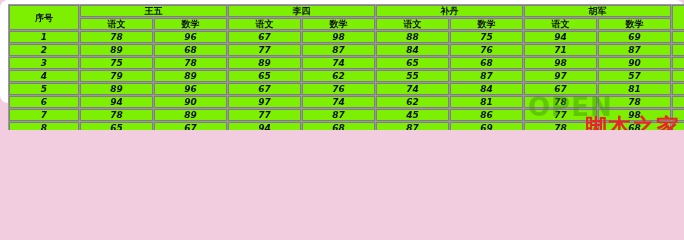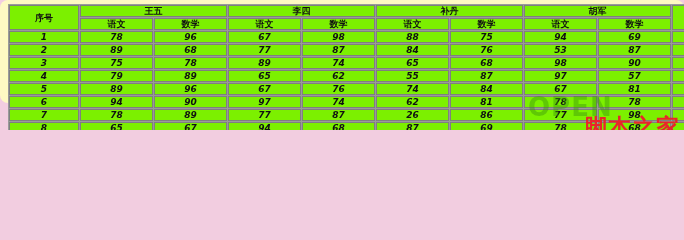--- a/index.html
+++ b/index.html
@@ -11,21 +11,21 @@
     height: 130px;
     overflow: hidden;
     background: #f2cde0;
     font-family: "DejaVu Sans", "Liberation Sans", sans-serif;
   }
 
   #page-root {
     position: relative;
     width: 684px;
     height: 103px;
-    background: #fef9c3;
+    background: #ffffff;
     box-sizing: border-box;
     border-radius: 8px;
   }
 
   .table-wrap {
     position: absolute;
     left: 8px;
     top: 4px;
     width: 668px;
     height: 118px;
@@ -178,21 +178,21 @@
             <td class="row-cell empty-cell"></td>
           </tr>
           <tr>
             <td class="row-cell">2</td>
             <td class="row-cell">89</td>
             <td class="row-cell">68</td>
             <td class="row-cell">77</td>
             <td class="row-cell">87</td>
             <td class="row-cell">84</td>
             <td class="row-cell">76</td>
-            <td class="row-cell">53</td>
+            <td class="row-cell">71</td>
             <td class="row-cell">87</td>
             <td class="row-cell empty-cell"></td>
           </tr>
           <tr>
             <td class="row-cell">3</td>
             <td class="row-cell">75</td>
             <td class="row-cell">78</td>
             <td class="row-cell">89</td>
             <td class="row-cell">74</td>
             <td class="row-cell">65</td>
@@ -236,21 +236,21 @@
             <td class="row-cell">78</td>
             <td class="row-cell">78</td>
             <td class="row-cell empty-cell"></td>
           </tr>
           <tr>
             <td class="row-cell">7</td>
             <td class="row-cell">78</td>
             <td class="row-cell">89</td>
             <td class="row-cell">77</td>
             <td class="row-cell">87</td>
-            <td class="row-cell">26</td>
+            <td class="row-cell">45</td>
             <td class="row-cell">86</td>
             <td class="row-cell">77</td>
             <td class="row-cell">98</td>
             <td class="row-cell empty-cell"></td>
           </tr>
           <tr>
             <td class="row-cell">8</td>
             <td class="row-cell">65</td>
             <td class="row-cell">67</td>
             <td class="row-cell">94</td>

